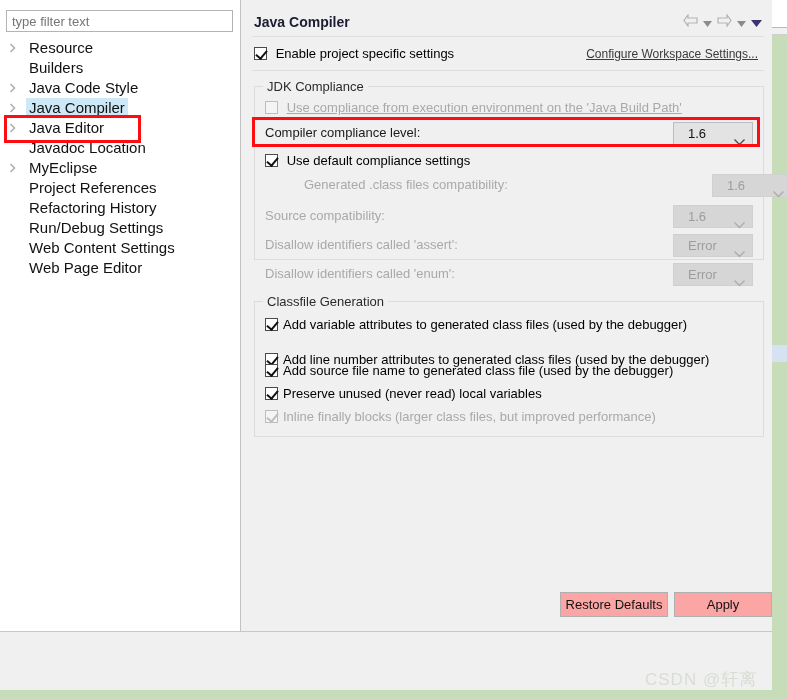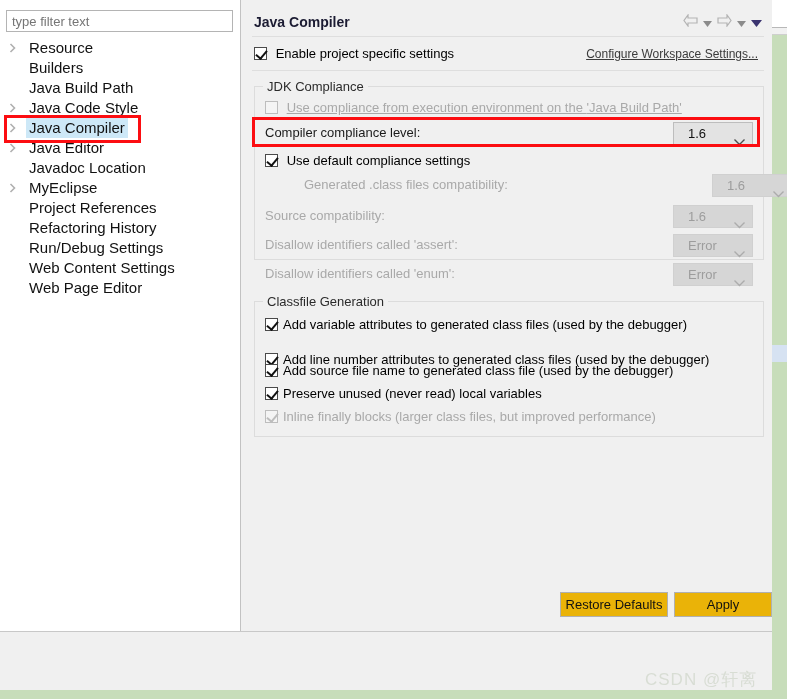--- a/index.html
+++ b/index.html
@@ -138,21 +138,21 @@
   }
   .combo .chev { position: absolute; right: 7px; top: 8px; }
   .combo.disabled { background: #d6d6d6; border-color: #d0d0d0; color: #9d9d9d; }
   .combo.enabled { background: #e3e3e3; border-color: #bdbdbd; color: #111; }
 
   .check-row { position: absolute; left: 10px; height: 19px; line-height: 19px; }
 
   
   .btn {
     border: 1px solid #b0b0b0;
-    background: #eab308;
+    background: #fca5a5;
     font-size: 13px;
     font-family: "Liberation Sans", sans-serif;
     color: #111;
     cursor: default;
     padding: 0;
   }
   #btn-restore { position: absolute; left: 318px; top: 592px; width: 108px; height: 25px; }
   #btn-apply   { position: absolute; left: 432px; top: 592px; width: 98px; height: 25px; }
 
   .bottom-bar {
@@ -185,21 +185,20 @@
 
   <div class="tree-panel">
     <input class="filter-box" type="text" placeholder="type filter text" style="">
     <div class="tree" id="tree-container">
         <div class="tree-item"><span class="arrow">
             <svg width="8" height="10" viewBox="0 0 8 10">
               <polyline points="1.5,1 5.5,5 1.5,9" fill="none" stroke="#b0b0b0" stroke-width="1.6"></polyline>
             </svg>
           </span><span class="tree-label">Resource</span></div>
         <div class="tree-item"><span class="tree-label">Builders</span></div>
-        <div class="tree-item"><span class="tree-label">Java Build Path</span></div>
         <div class="tree-item"><span class="arrow">
             <svg width="8" height="10" viewBox="0 0 8 10">
               <polyline points="1.5,1 5.5,5 1.5,9" fill="none" stroke="#b0b0b0" stroke-width="1.6"></polyline>
             </svg>
           </span><span class="tree-label">Java Code Style</span></div>
         <div class="tree-item selected"><span class="arrow">
             <svg width="8" height="10" viewBox="0 0 8 10">
               <polyline points="1.5,1 5.5,5 1.5,9" fill="none" stroke="#b0b0b0" stroke-width="1.6"></polyline>
             </svg>
           </span><span class="tree-label">Java Compiler</span></div>

